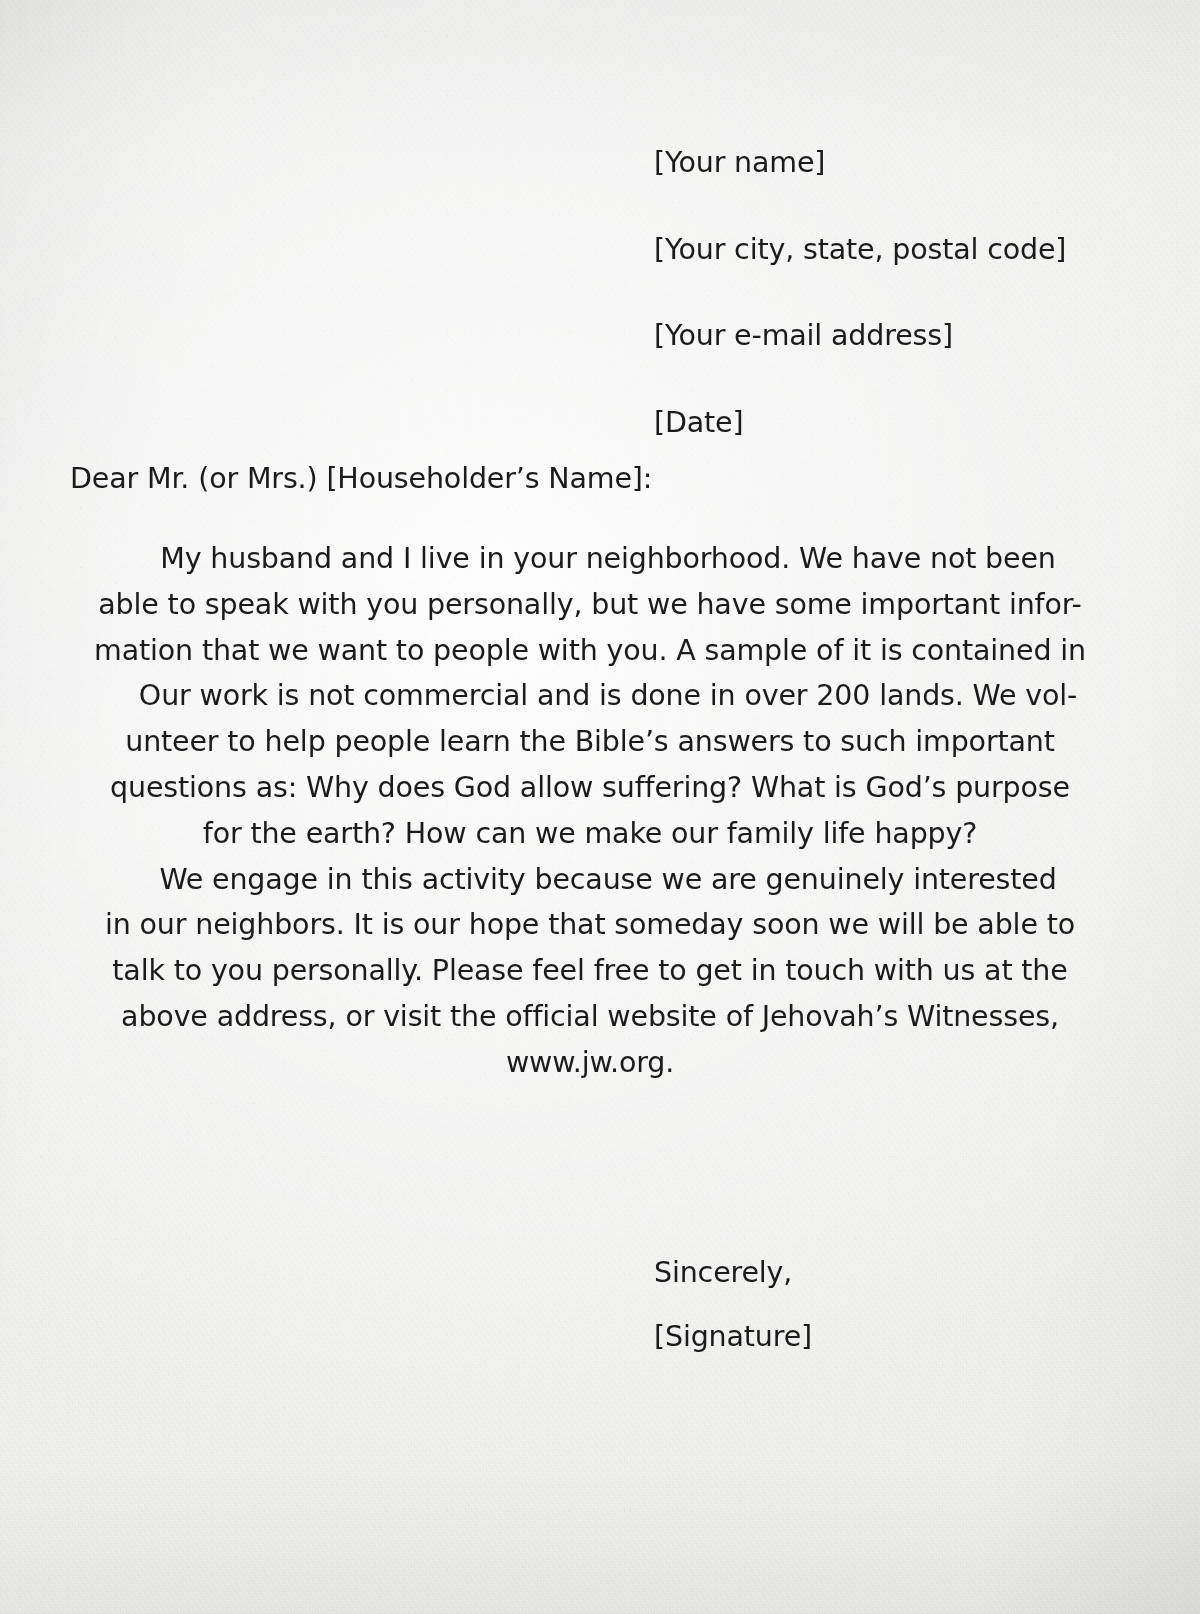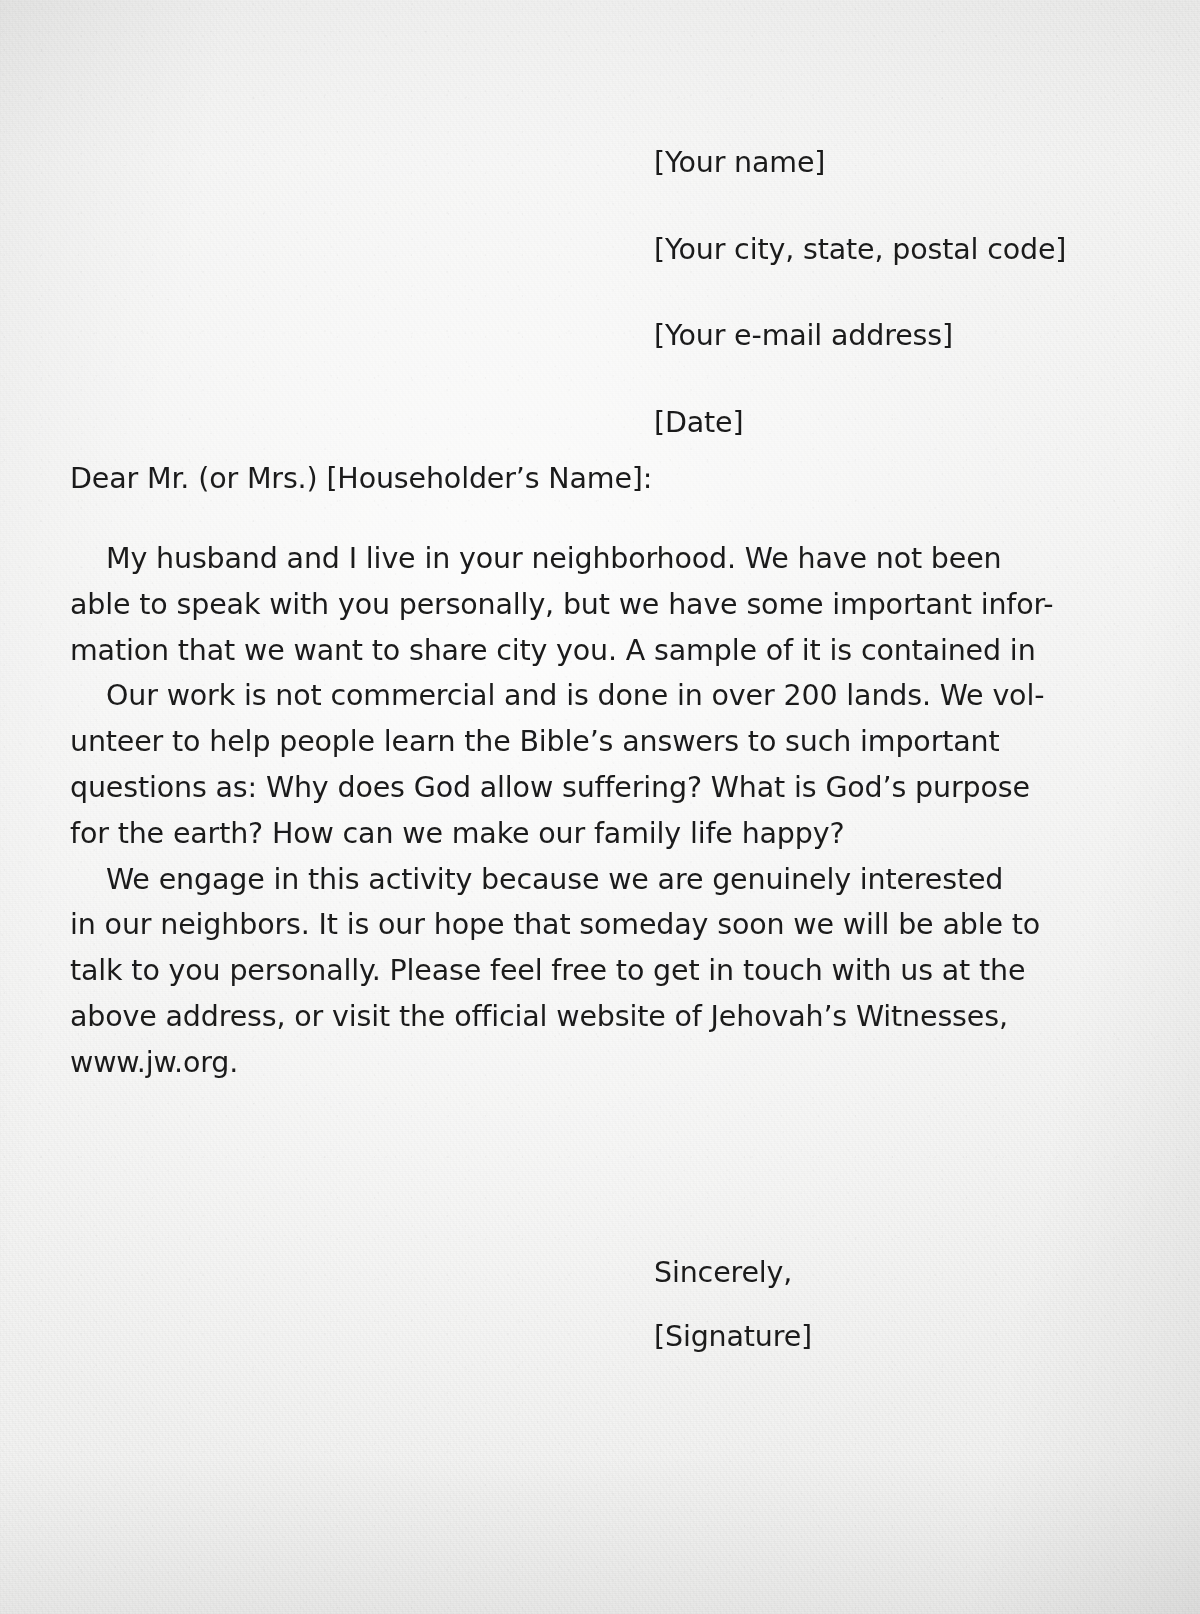--- a/index.html
+++ b/index.html
@@ -82,21 +82,21 @@
   
   #body-copy {
     position: absolute;
     left: 70px;
     top: 536px;
     width: 1040px;
     font-size: 28.5px;
     line-height: 45.8px;
     letter-spacing: -0.15px;
   }
-  #body-copy .para { margin: 0; }
+  #body-copy .para { margin: 0; text-align: center; }
   #body-copy .line {
     display: block;
     white-space: pre;
   }
   #body-copy .line.indent { text-indent: 36px; }
 
   
   #closing {
     position: absolute;
     left: 654px;
@@ -123,21 +123,21 @@
     <span class="lh-line">[Date]</span>
   </div>
 
   <div id="salutation" class="doc-text">Dear Mr. (or Mrs.) [Householder’s Name]:</div>
 
   <div id="body-copy" class="doc-text">
 
     <p class="para">
       <span class="line indent">My husband and I live in your neighborhood. We have not been</span>
       <span class="line">able to speak with you personally, but we have some important infor-</span>
-      <span class="line">mation that we want to share city you. A sample of it is contained in</span>
+      <span class="line">mation that we want to people with you. A sample of it is contained in</span>
     </p>
 
     <p class="para">
       <span class="line indent">Our work is not commercial and is done in over 200 lands. We vol-</span>
       <span class="line">unteer to help people learn the Bible’s answers to such important</span>
       <span class="line">questions as: Why does God allow suffering? What is God’s purpose</span>
       <span class="line">for the earth? How can we make our family life happy?</span>
     </p>
 
     <p class="para">

